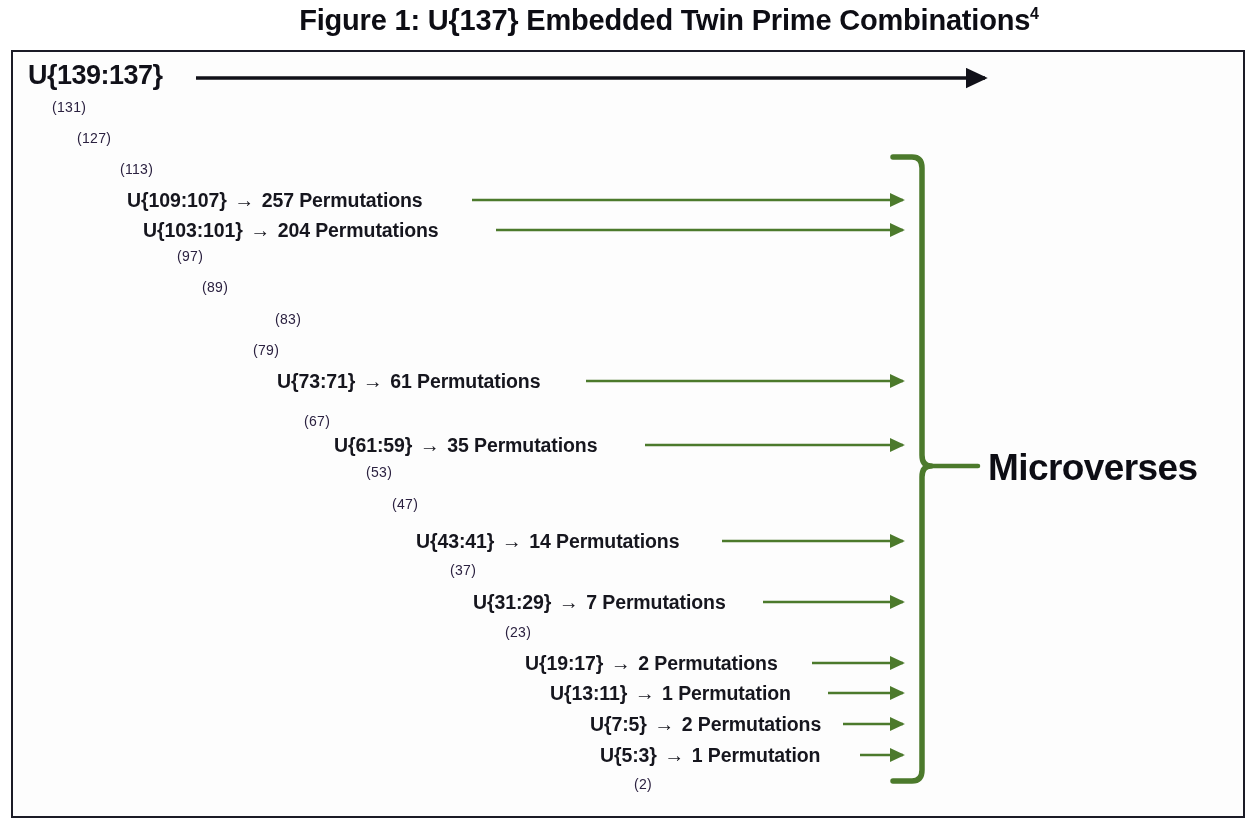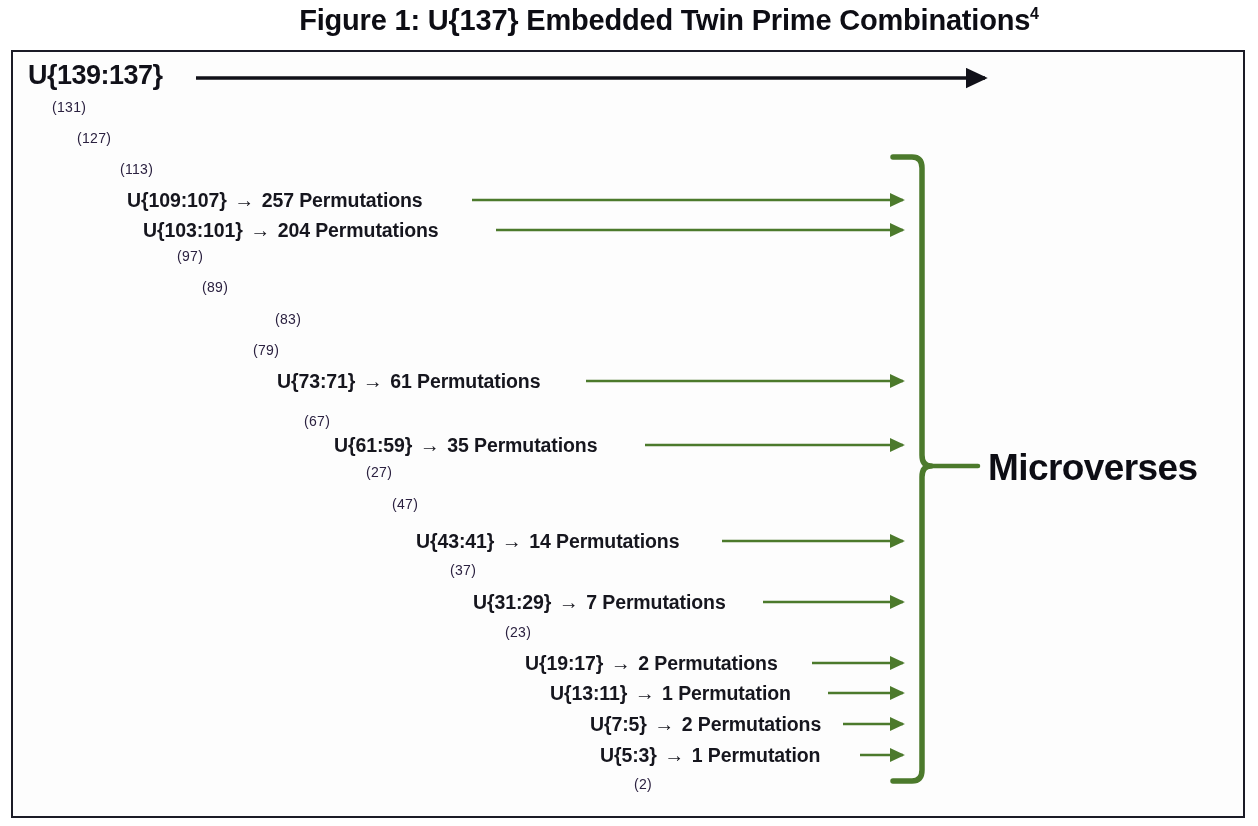--- a/index.html
+++ b/index.html
@@ -138,21 +138,21 @@
       <div class="row prime" style="left: 120px; top: 162px; text-align: center;">(113)</div>
       <div class="row micro" style="left: 127px; top: 190px;"><span>U{109:107}</span><span class="rarrow"> → </span><span>257 Permutations</span></div>
       <div class="row micro" style="left: 143px; top: 220px;"><span>U{103:101}</span><span class="rarrow"> → </span><span>204 Permutations</span></div>
       <div class="row prime" style="left: 177px; top: 249px;">(97)</div>
       <div class="row prime" style="left: 202px; top: 280px;">(89)</div>
       <div class="row prime" style="left: 228px; top: 312px; margin-left: 47px;">(83)</div>
       <div class="row prime" style="left: 253px; top: 343px;">(79)</div>
       <div class="row micro" style="left: 277px; top: 371px;"><span>U{73:71}</span><span class="rarrow"> → </span><span>61 Permutations</span></div>
       <div class="row prime" style="left: 304px; top: 402px; margin-top: 12px;">(67)</div>
       <div class="row micro" style="left: 334px; top: 435px;"><span>U{61:59}</span><span class="rarrow"> → </span><span>35 Permutations</span></div>
-      <div class="row prime" style="left: 366px; top: 465px;">(27)</div>
+      <div class="row prime" style="left: 366px; top: 465px;">(53)</div>
       <div class="row prime" style="left: 392px; top: 497px;">(47)</div>
       <div class="row micro" style="left: 416px; top: 531px;"><span>U{43:41}</span><span class="rarrow"> → </span><span>14 Permutations</span></div>
       <div class="row prime" style="left: 450px; top: 563px;">(37)</div>
       <div class="row micro" style="left: 473px; top: 592px;"><span>U{31:29}</span><span class="rarrow"> → </span><span>7 Permutations</span></div>
       <div class="row prime" style="left: 505px; top: 625px;">(23)</div>
       <div class="row micro" style="left: 525px; top: 653px;"><span>U{19:17}</span><span class="rarrow"> → </span><span>2 Permutations</span></div>
       <div class="row micro" style="left: 550px; top: 683px;"><span>U{13:11}</span><span class="rarrow"> → </span><span>1 Permutation</span></div>
       <div class="row micro" style="left: 590px; top: 714px;"><span>U{7:5}</span><span class="rarrow"> → </span><span>2 Permutations</span></div>
       <div class="row micro" style="left: 600px; top: 745px;"><span>U{5:3}</span><span class="rarrow"> → </span><span>1 Permutation</span></div>
       <div class="row prime" style="left: 634px; top: 777px;">(2)</div>

